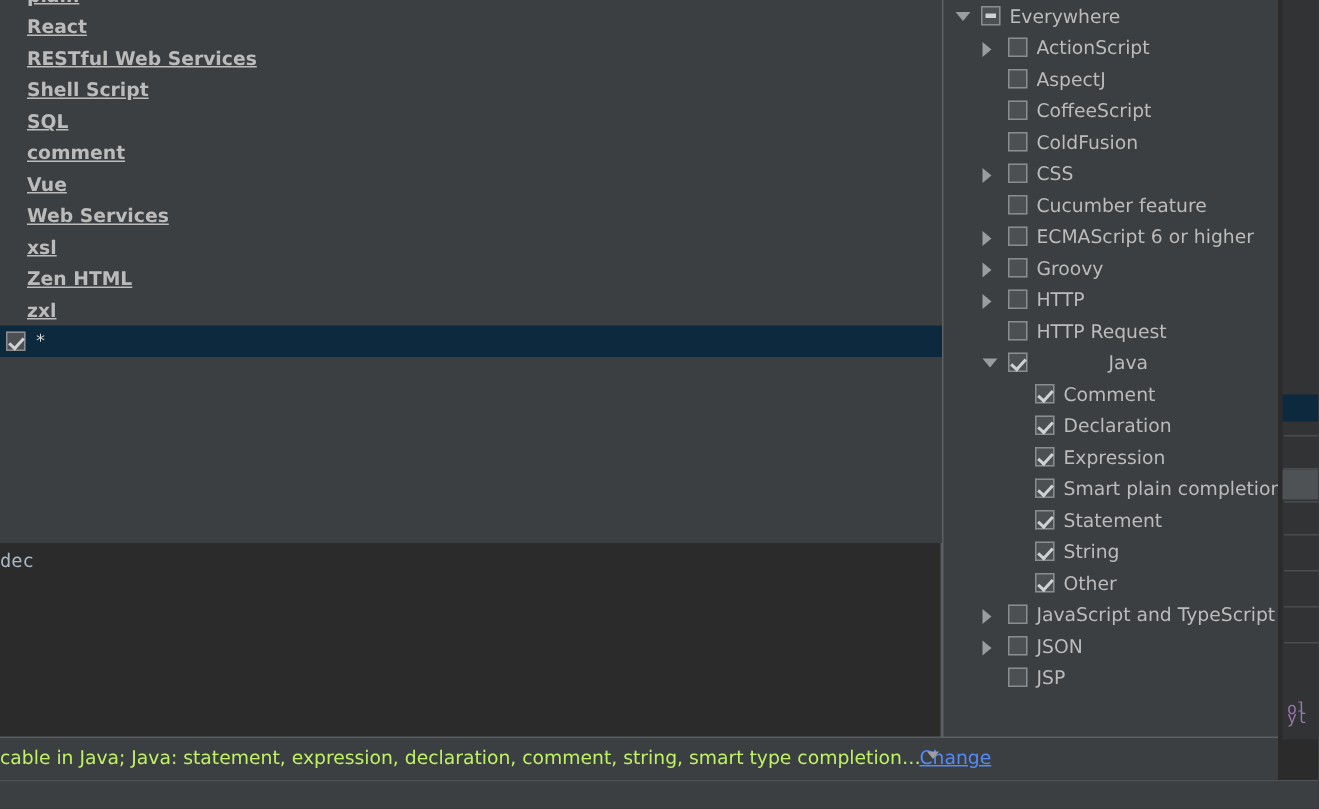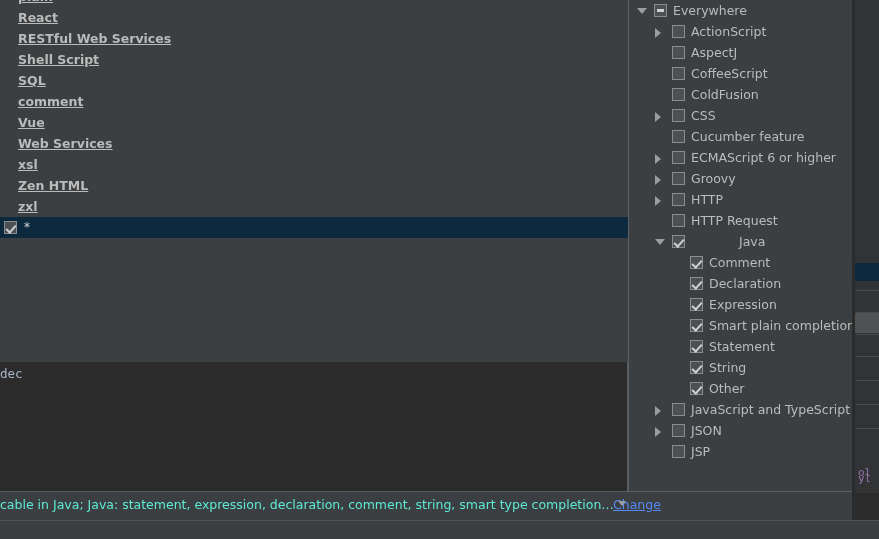--- a/index.html
+++ b/index.html
@@ -157,21 +157,21 @@
   .ctx-bar {
     position: absolute;
     left: 0; top: 492px;
     width: 852px;
     height: 28px;
     background: #3c3f41;
   }
   .ctx-text {
     position: absolute;
     left: 0; top: 5px;
-    color: #5eead4;
+    color: #bef264;
     font-size: 12.5px;
     white-space: nowrap;
   }
   .ctx-change {
     position: absolute;
     top: 5px;
     color: #548af7;
     text-decoration: underline;
     font-size: 12.5px;
     cursor: pointer;

